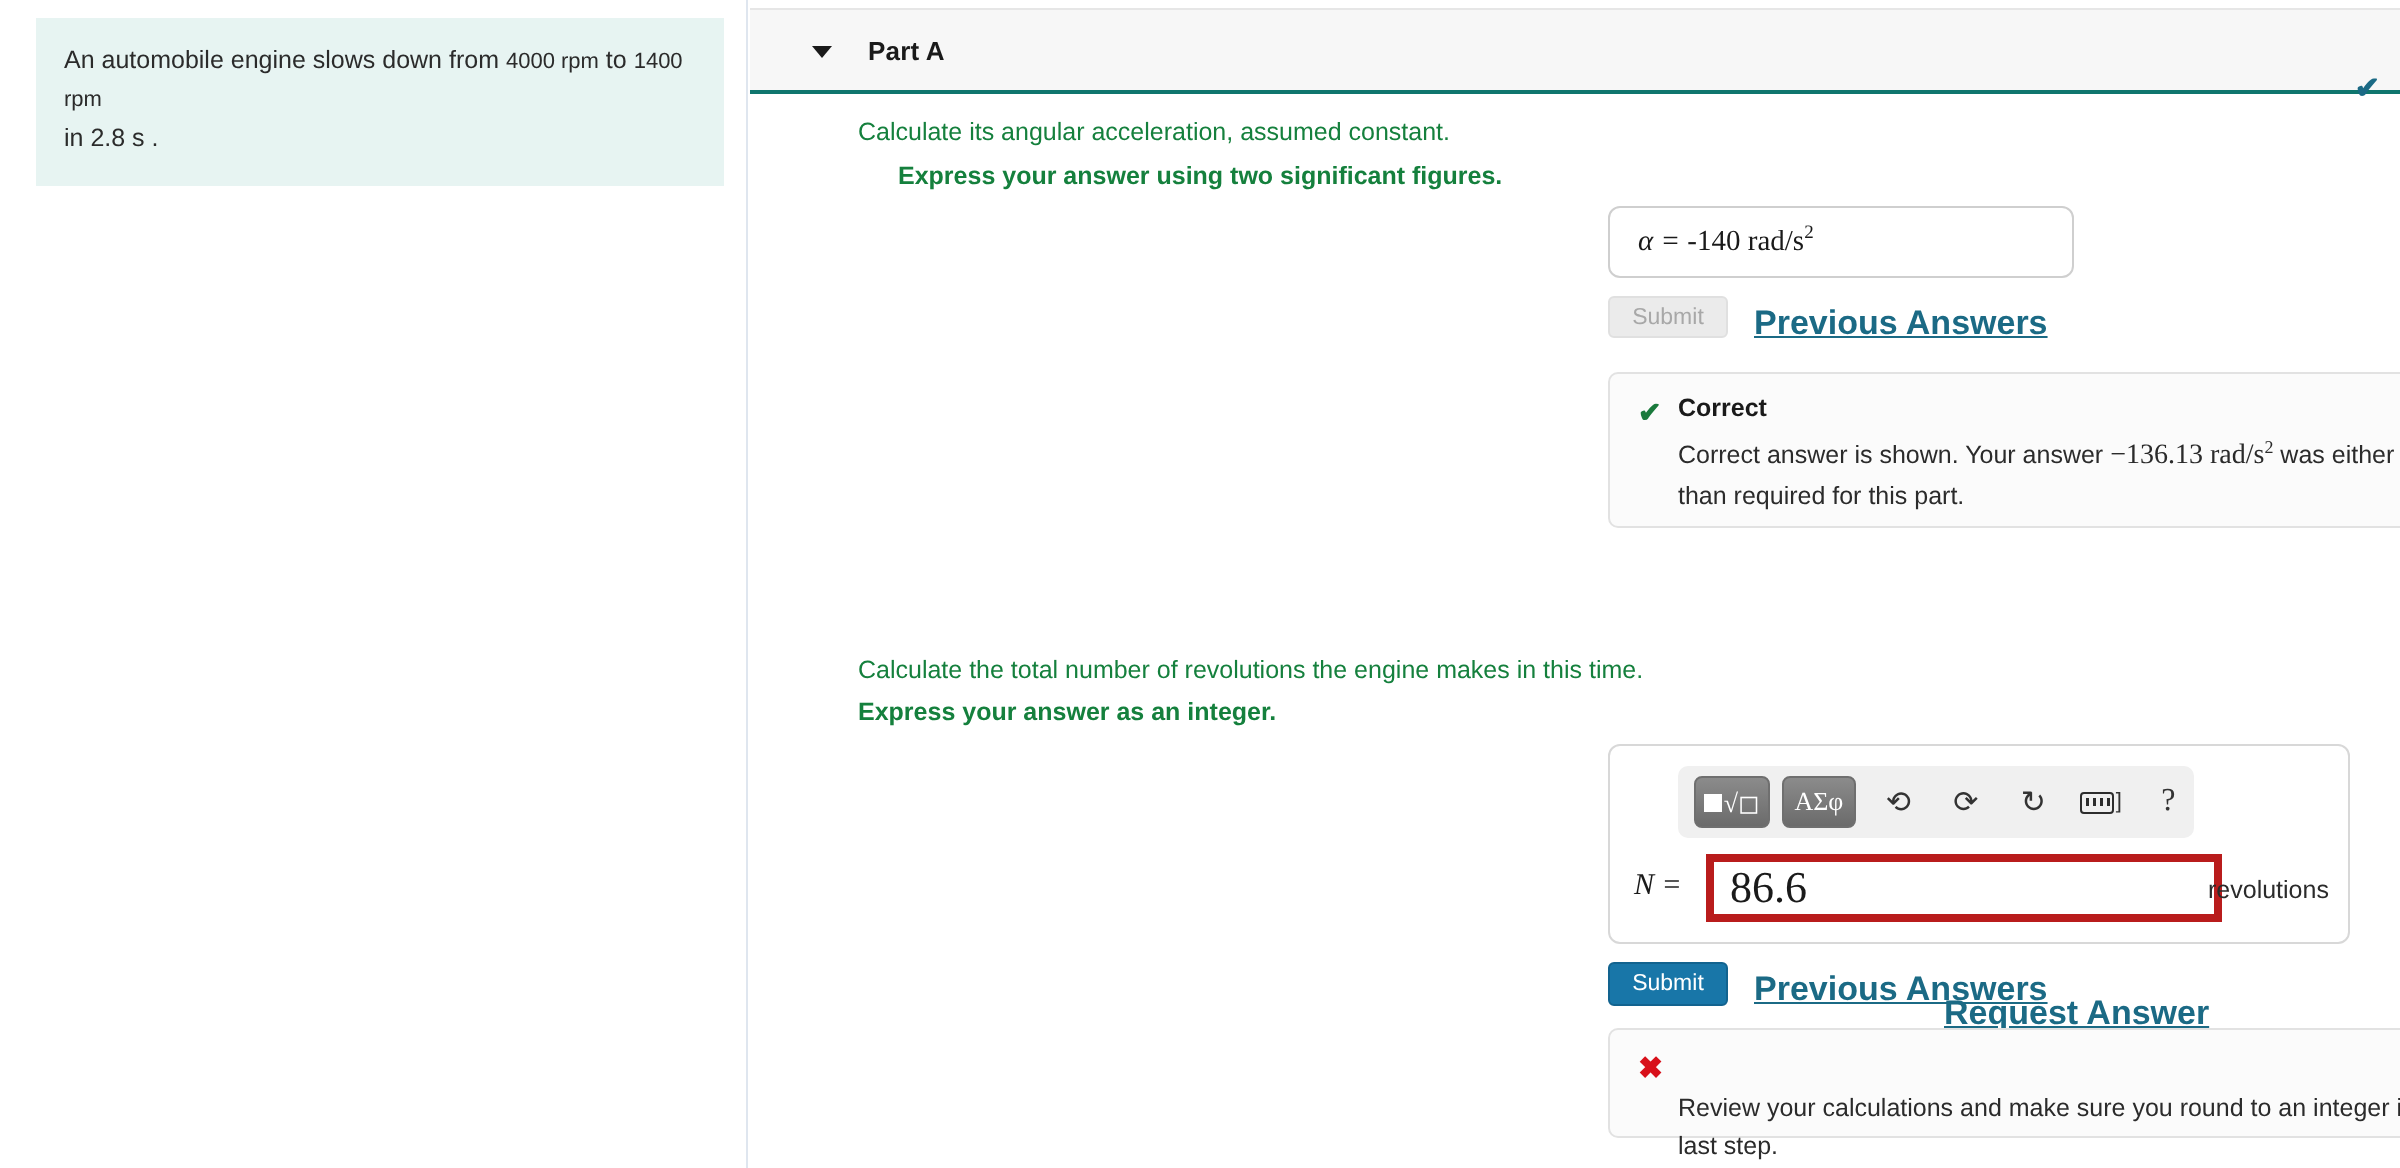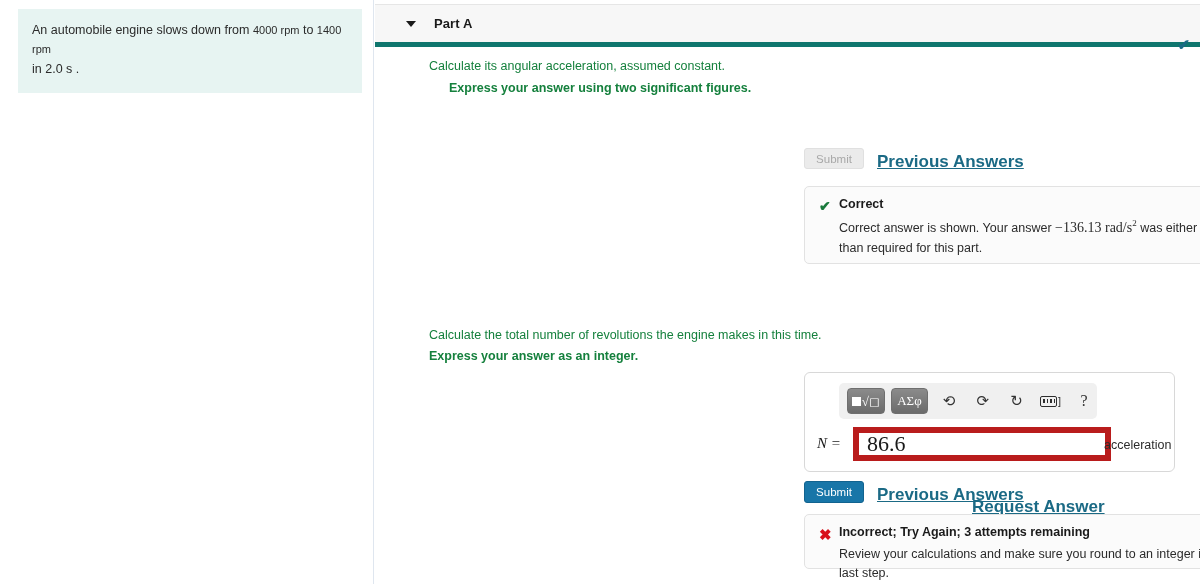--- a/index.html
+++ b/index.html
@@ -40,21 +40,21 @@
     position: absolute; left: 375px; top: 0;
     width: 825px; height: 584px;
     background: #ffffff;
   }
 
   .part-header {
     position: absolute; left: 0;
     width: 825px; height: 43px;
     background: #f7f7f7;
     border-top: 1px solid #e6e6e6;
-    border-bottom: 5px solid #0f766e;
+    border-bottom: 2px solid #0f766e;
     display: flex; align-items: center;
   }
   .caret {
     width: 0; height: 0;
     border-left: 5px solid transparent;
     border-right: 5px solid transparent;
     border-top: 6px solid #1a1a1a;
     margin-left: 31px; margin-right: 18px;
     margin-top: 1px;
   }
@@ -202,23 +202,23 @@
 
   .nlabel {
     position: absolute; left: 12px; top: 62px;
     font-family: "Liberation Serif", serif;
     font-size: 15px; color: #1a1a1a;
   }
   .nlabel i { font-style: italic; }
   .ans-input {
     position: absolute; left: 48px; top: 54px;
     width: 258px; height: 34px;
-    border: 6px solid #b91c1c;
-    background: #ffffff;
-    display: flex; align-items: center;
+    border: 4px solid #b91c1c;
+    background: #ffffff;
+    display: flex; align-items: flex-end;
     padding-left: 8px;
   }
   .ans-value {
     font-family: "Liberation Serif", serif;
     font-size: 22px; color: #1a1a1a;
   }
   .unit-label {
     position: absolute; left: 729px; top: 438px;
     font-size: 12.5px; color: #2b2b2b;
   }
@@ -233,35 +233,38 @@
     display: flex; align-items: center; justify-content: center;
   }
 </style>
 </head>
 <body>
 
 <div class="page">
 
   <div class="left-panel">
     <div class="problem-box">
-      <div class="problem-text"><span>An automobile engine slows down from </span><span class="serif-num">4000 rpm</span><span> to </span><span class="serif-num">1400 rpm</span><br><span>in 2.0 s .</span></div>
+      <div class="problem-text"><span>An automobile engine slows down from </span><span class="serif-num">4000 rpm</span><span> to </span><span class="serif-num">1400 rpm</span><br><span>in 2.8 s .</span></div>
     </div>
   </div>
 
   <div class="right-panel">
 
     <div class="part-header" style="top:4px;">
       <span class="caret"></span>
       <span class="part-title">Part A</span>
     </div>
     <div class="part-check">✔</div>
 
     <div class="prompt" style="top:59px;">Calculate its angular acceleration, assumed constant.</div>
     <div class="prompt bold" style="top:81px;padding-left:20px;">Express your answer using two significant figures.</div>
 
+    <div class="ansbox-a">
+      <span class="mathtext"><i>α = </i><span>-140</span>&nbsp;<span>rad/s</span><sup>2</sup></span>
+    </div>
 
     <div class="btn-submit-disabled">Submit</div>
     <a class="link" style="position:absolute; left:502px; top:152px;">Previous Answers</a>
 
     <div class="feedback fb-correct">
       <span class="fb-mark ok">✔</span>
       <span class="fb-title">Correct</span>
       <div class="fb-body"><span>Correct answer is shown. Your answer </span><span class="m">−136.13 rad/s</span><span class="m"><sup>2</sup></span><span> was either rounded differently or used a different number of significant figures than required for this part.</span></div>
     </div>
 
@@ -292,26 +295,25 @@
         </div>
       </div>
 
       <div class="nlabel">
         <i>N =</i>
       </div>
       <div class="ans-input">
         <span class="ans-value">86.6</span>
       </div>
     </div>
-    <div class="unit-label">acceleration</div>
+    <div class="unit-label">revolutions</div>
 
     <div class="btn-submit-active">Submit</div>
     <a class="link" style="position:absolute; left:502px; top:485px;">Previous Answers</a>
     <a class="link" style="position:absolute; left:597px; top:485px;margin-top:12px;">Request Answer</a>
 
     <div class="feedback fb-incorrect">
       <span class="fb-mark bad">✖</span>
-      <span class="fb-title">Incorrect; Try Again; 3 attempts remaining</span>
       <div class="fb-body">Review your calculations and make sure you round to an integer in the last step.</div>
     </div>
 
   </div>
 </div>
 
 </body></html>

